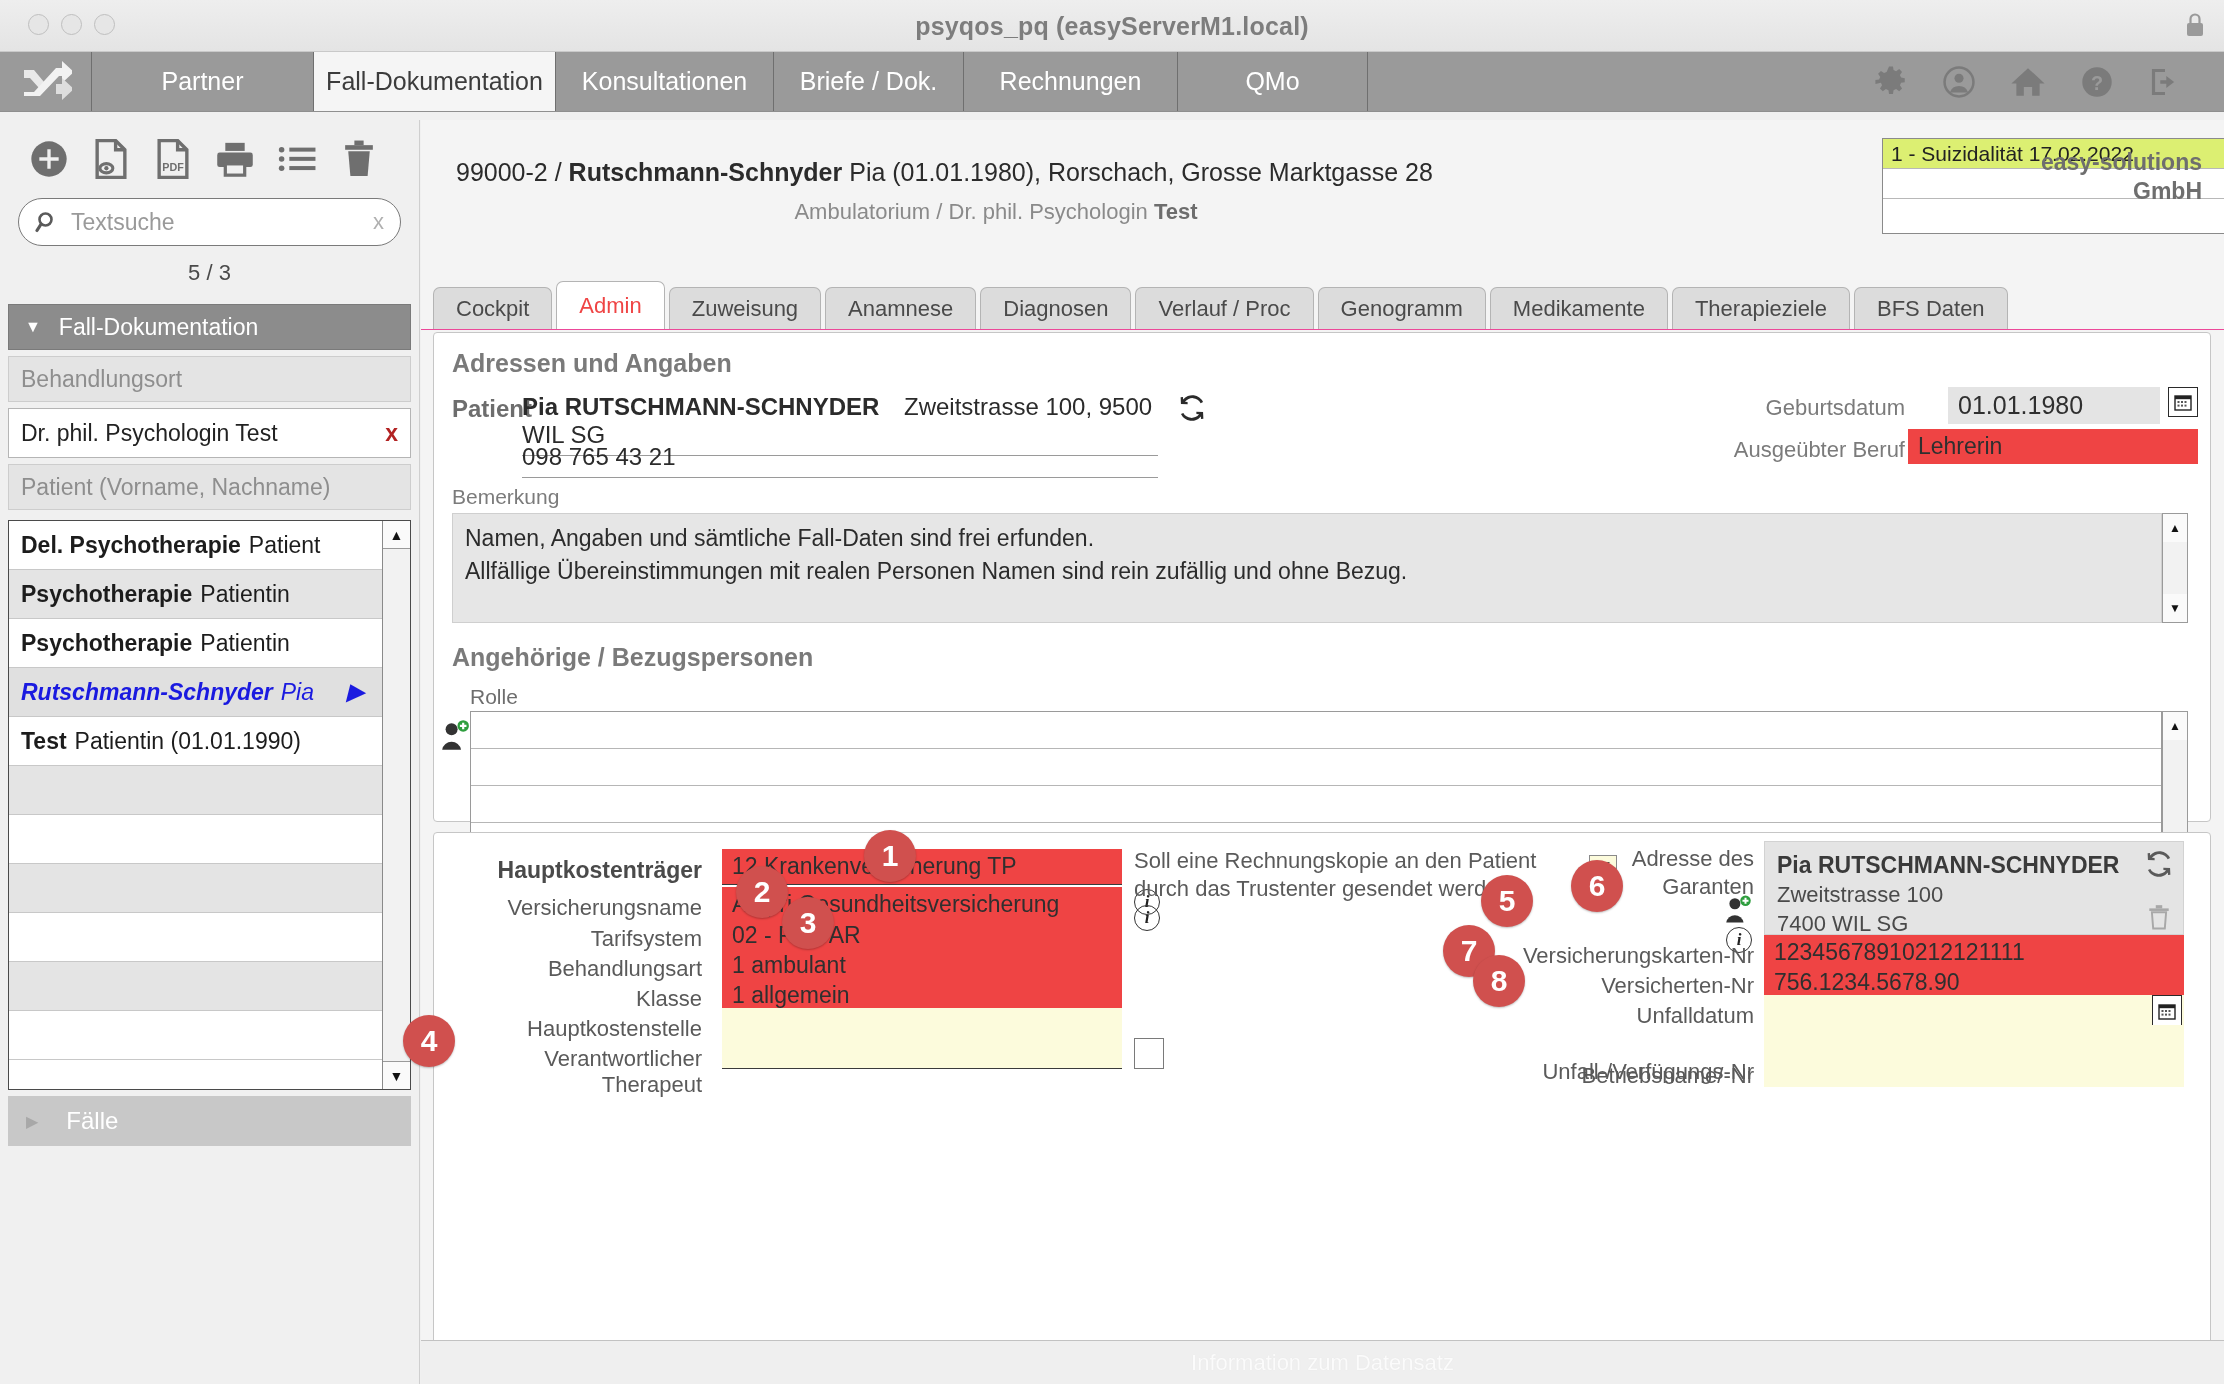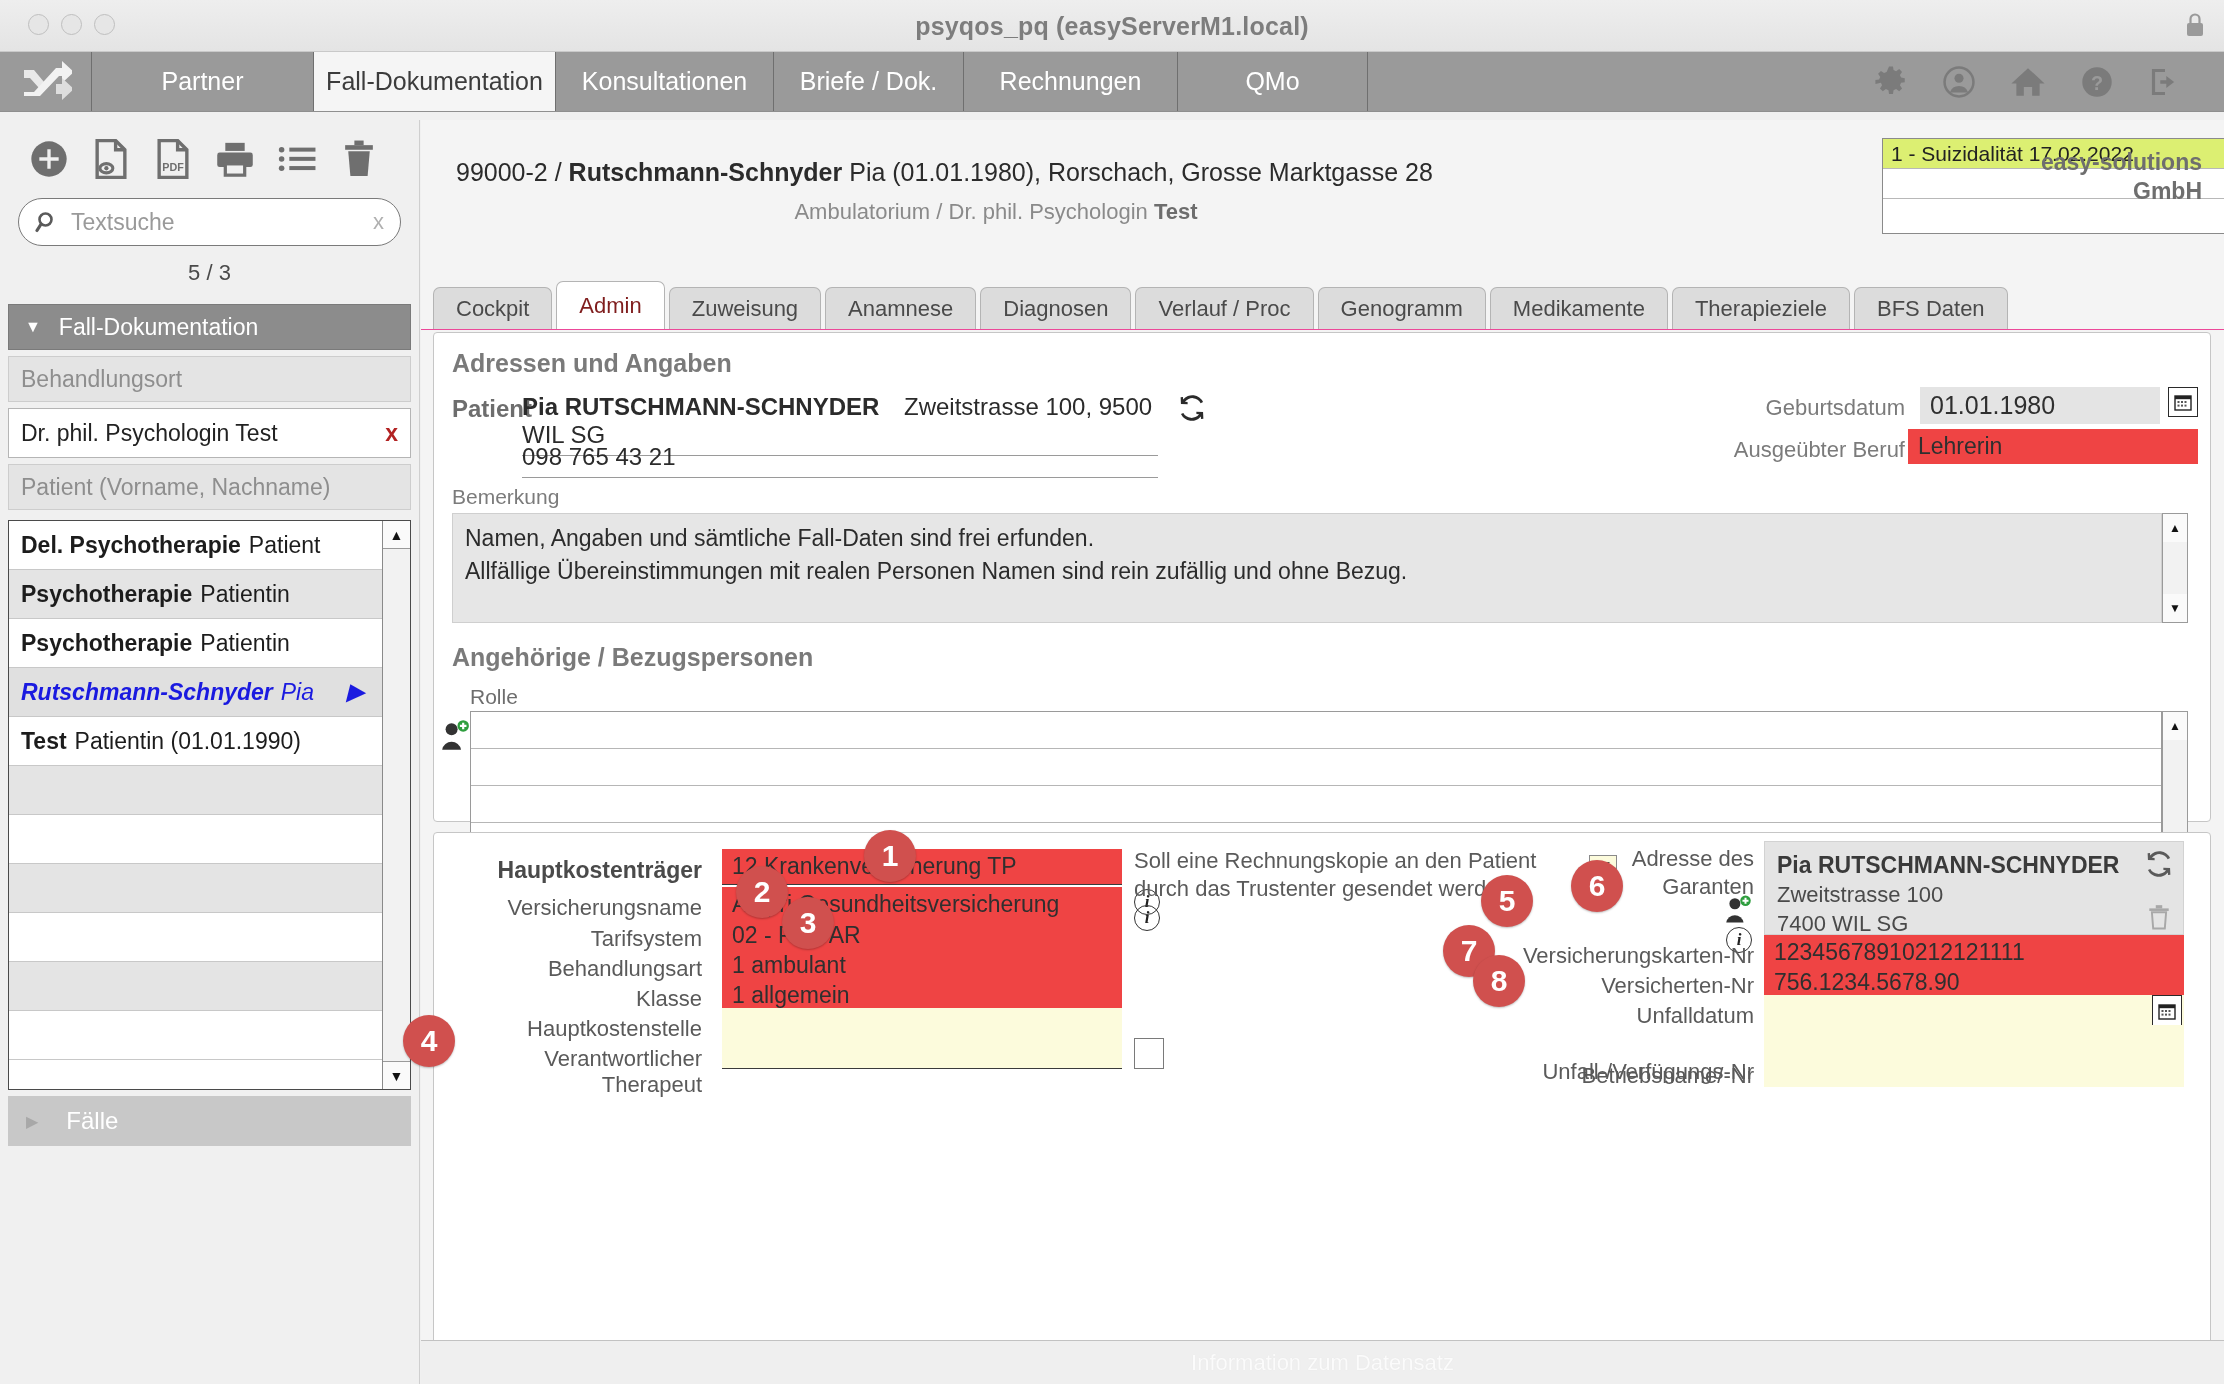--- a/index.html
+++ b/index.html
@@ -143,21 +143,21 @@
     font-size:23px; font-weight:bold; color:#6e6e6e; line-height:1.25; }
 
   
   .tabstrip { position:absolute; left:0; top:160px; width:2119px; height:50px;
     border-bottom:1px solid #ec4899; display:flex; align-items:flex-end; padding-left:12px; }
   .tab {
     height:42px; background:#dcdcdc; border:1px solid #b4b4b4; border-bottom:none;
     border-radius:7px 7px 0 0; margin-right:4px; display:flex; align-items:center;
     justify-content:center; font-size:22px; color:#4a4a4a; padding:0 22px; cursor:pointer;
   }
-  .tab.active { background:#fff; color:#7f1d1d; height:48px; border-color:#b4b4b4; }
+  .tab.active { background:#fff; color:#ef4444; height:48px; border-color:#b4b4b4; }
 
   
   .panel { position:absolute; background:#fff; border:1px solid #c6c6c6; border-radius:4px; }
   .panel-title { font-size:25px; font-weight:bold; color:#7a7a7a; padding:16px 0 0 18px; }
 
   #panel-adressen { left:12px; top:212px; width:1778px; height:490px; }
   #panel-kosten  { left:12px; top:712px; width:1778px; height:525px; }
   .val-ro {
     background:#ef4444; border:none; border-bottom:1px solid #3a3a3a;
     font-size:23px; color:#2f2f2f; padding:4px 10px; font-family:inherit;
@@ -477,21 +477,21 @@
       </div>
 
       <svg width="26" height="26" viewBox="0 0 24 24" style="position:absolute;left:745px;top:62px;">
         <path d="M20 7.5a8.6 8.6 0 0 0-14.5-1.2l2.4.1 .1 2.2-6.2-.3L1.5 2l2.2-.1.1 2.3A11 11 0 0 1 22.2 6.5z" fill="#2b2b2b"></path>
         <path d="M4 16.5a8.6 8.6 0 0 0 14.5 1.2l-2.4-.1-.1-2.2 6.2.3 .3 6.3-2.2.1-.1-2.3A11 11 0 0 1 1.8 17.5z" fill="#2b2b2b"></path>
       </svg>
 
       <div class="underline-field" style="position:absolute;left:88px;top:110px;width:636px;">098 765 43 21</div>
 
       <div style="position:absolute;right:305px;top:62px;font-size:22px;color:#7b7b7b;">Geburtsdatum</div>
-      <div class="val-ro" style="position:absolute;right:50px;top:54px;width:240px;border-bottom:none;background:#e4e4e4;font-size:25px;">01.01.1980</div>
+      <div class="val-ro" style="position:absolute;right:50px;top:54px;width:212px;border-bottom:none;background:#e4e4e4;font-size:25px;">01.01.1980</div>
       <div class="cal-btn" style="position:absolute;right:12px;top:54px;">
         <svg width="20" height="20" viewBox="0 0 20 20">
             <rect x="2" y="4" width="16" height="14" fill="#fff" stroke="#222" stroke-width="1.4"></rect>
             <rect x="2" y="4" width="16" height="3.2" fill="#222"></rect>
             <g fill="#555">
               <rect x="4.5" y="9" width="2" height="2"></rect>
               <rect x="8" y="9" width="2" height="2"></rect>
               <rect x="11.5" y="9" width="2" height="2"></rect>
               <rect x="4.5" y="12.6" width="2" height="2"></rect>
               <rect x="8" y="12.6" width="2" height="2"></rect>

